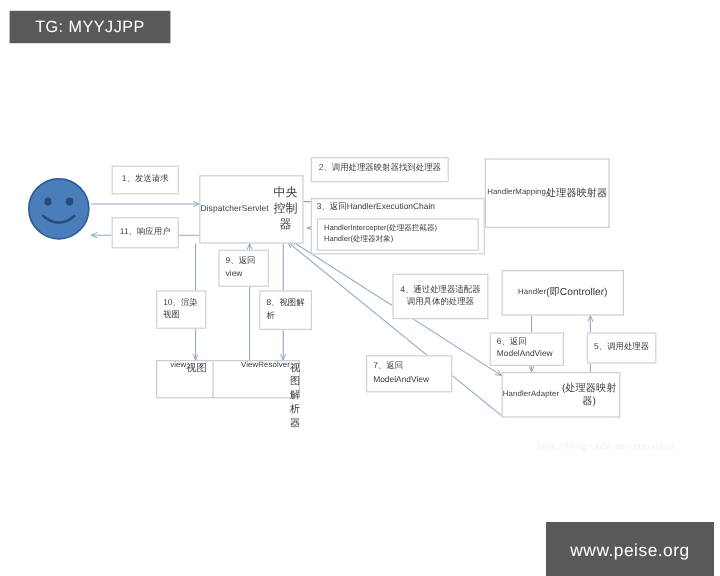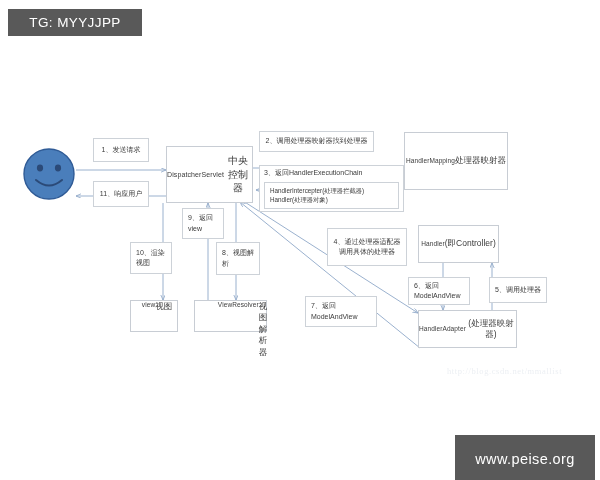--- a/index.html
+++ b/index.html
@@ -172,36 +172,36 @@
   <div class="node big" style="left:166px;top:146px;width:87px;height:57px;align-items:center;">
     <div class="en">DispatcherServlet</div>
     <div class="cn">中央控制器</div>
   </div>
 
   <div class="node" style="left:404px;top:132px;width:104px;height:58px;">
     <div class="en">HandlerMapping</div>
     <div class="cn">处理器映射器</div>
   </div>
 
-  <div class="node" style="left:418px;top:225px;width:81px;height:38px;">
+  <div class="node" style="left:418px;top:225px;width:102px;height:38px;">
     <div class="en">Handler</div>
     <div class="cn">(即Controller)</div>
   </div>
 
   <div class="node" style="left:418px;top:310px;width:99px;height:38px;">
     <div class="en">HandlerAdapter</div>
     <div class="cn">(处理器映射器)</div>
   </div>
 
   <div class="node" style="left:130px;top:300px;width:48px;height:32px;align-items:flex-start;padding-left:6px;">
     <div class="en">view</div>
     <div class="cn">视图</div>
   </div>
 
-  <div class="node" style="left:194px;top:300px;width:73px;height:32px;align-items:flex-start;padding-left:24px;">
+  <div class="node" style="left:177px;top:300px;width:73px;height:32px;align-items:flex-start;padding-left:24px;">
     <div class="en">ViewResolver</div>
     <div class="cn">视图解析器</div>
   </div>
 
   <div class="lbl center" style="left:93px;top:138px;width:56px;height:24px;">
     <div class="l1">1、发送请求</div>
   </div>
 
   <div class="lbl center" style="left:259px;top:131px;width:115px;height:21px;">
     <div class="l1">2、调用处理器映射器找到处理器</div>

